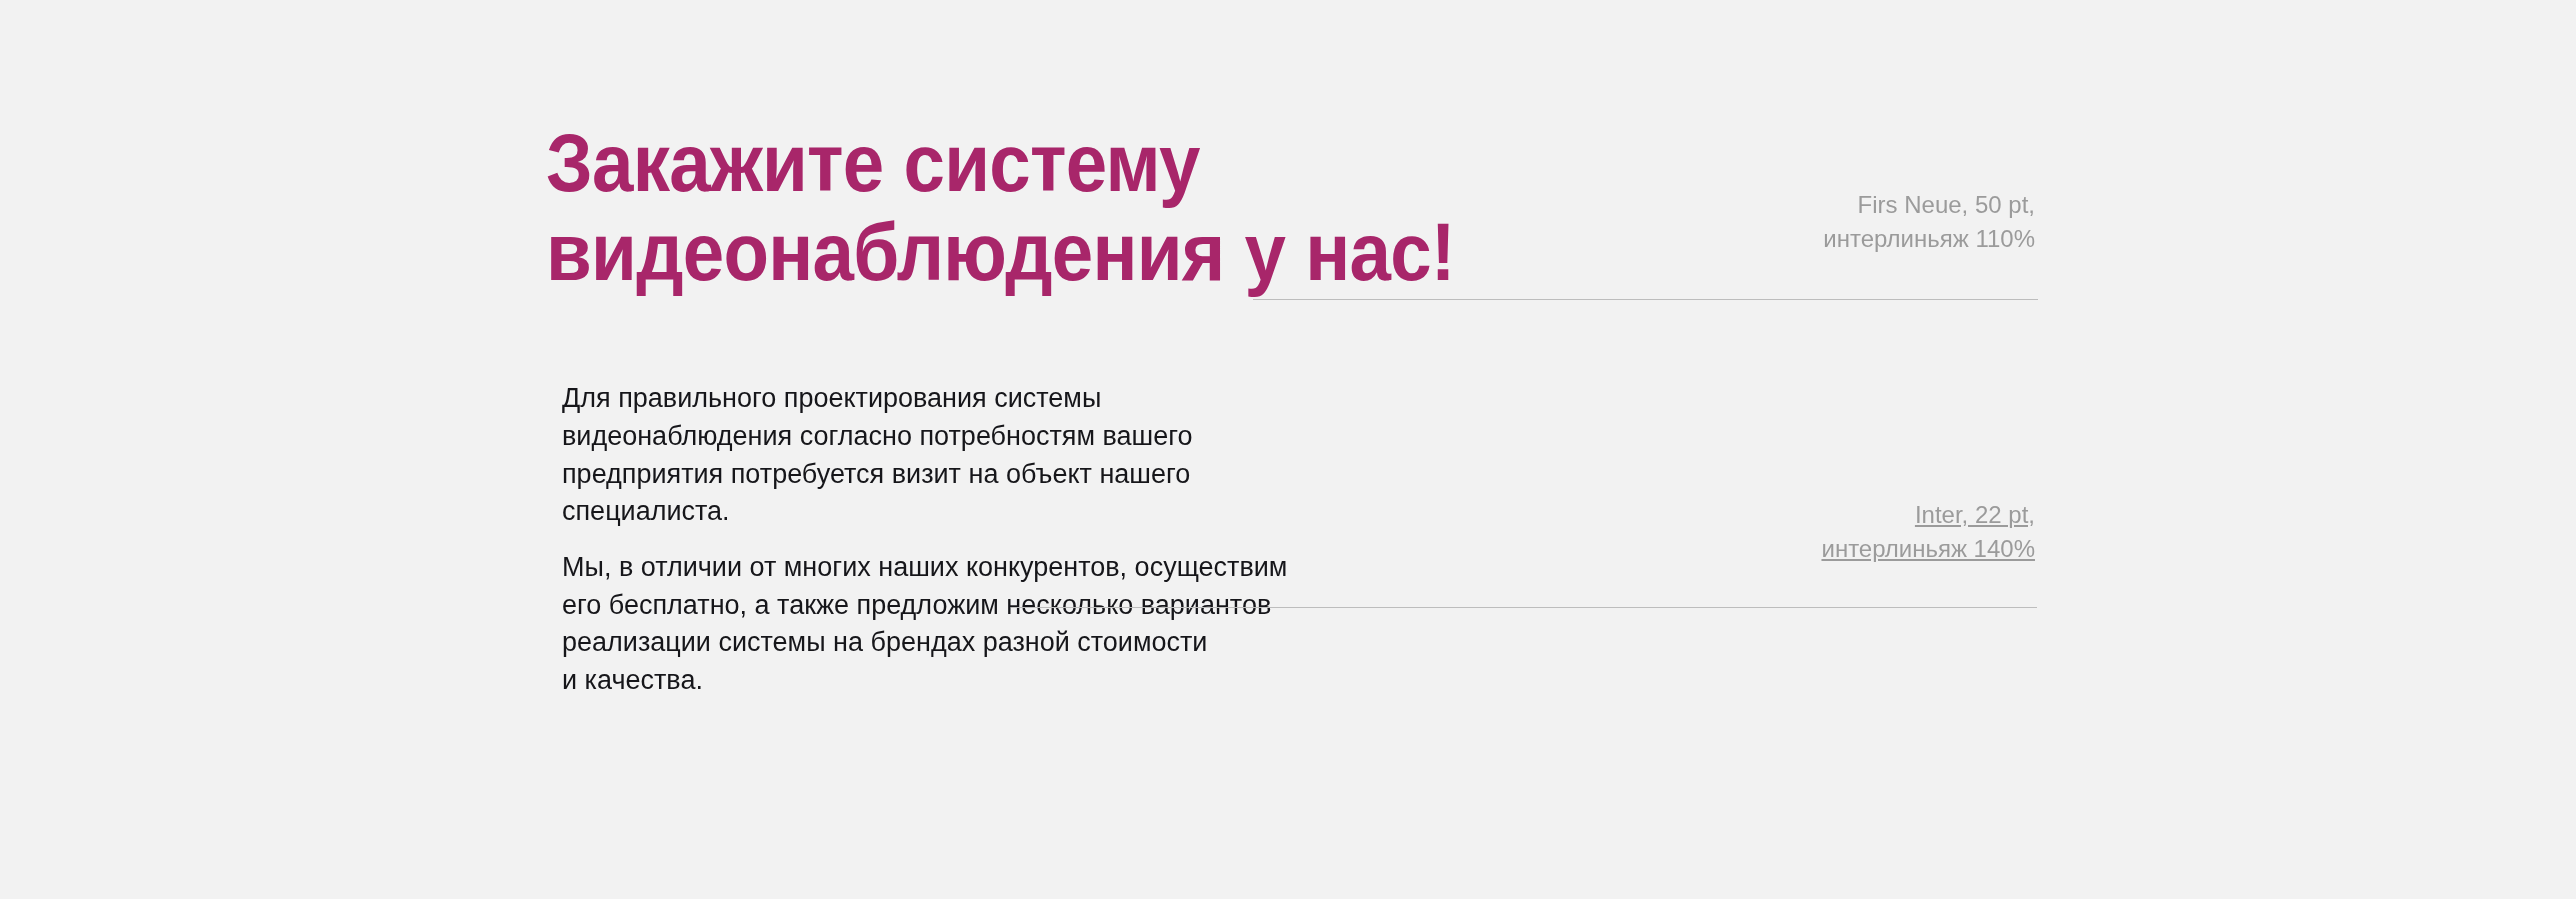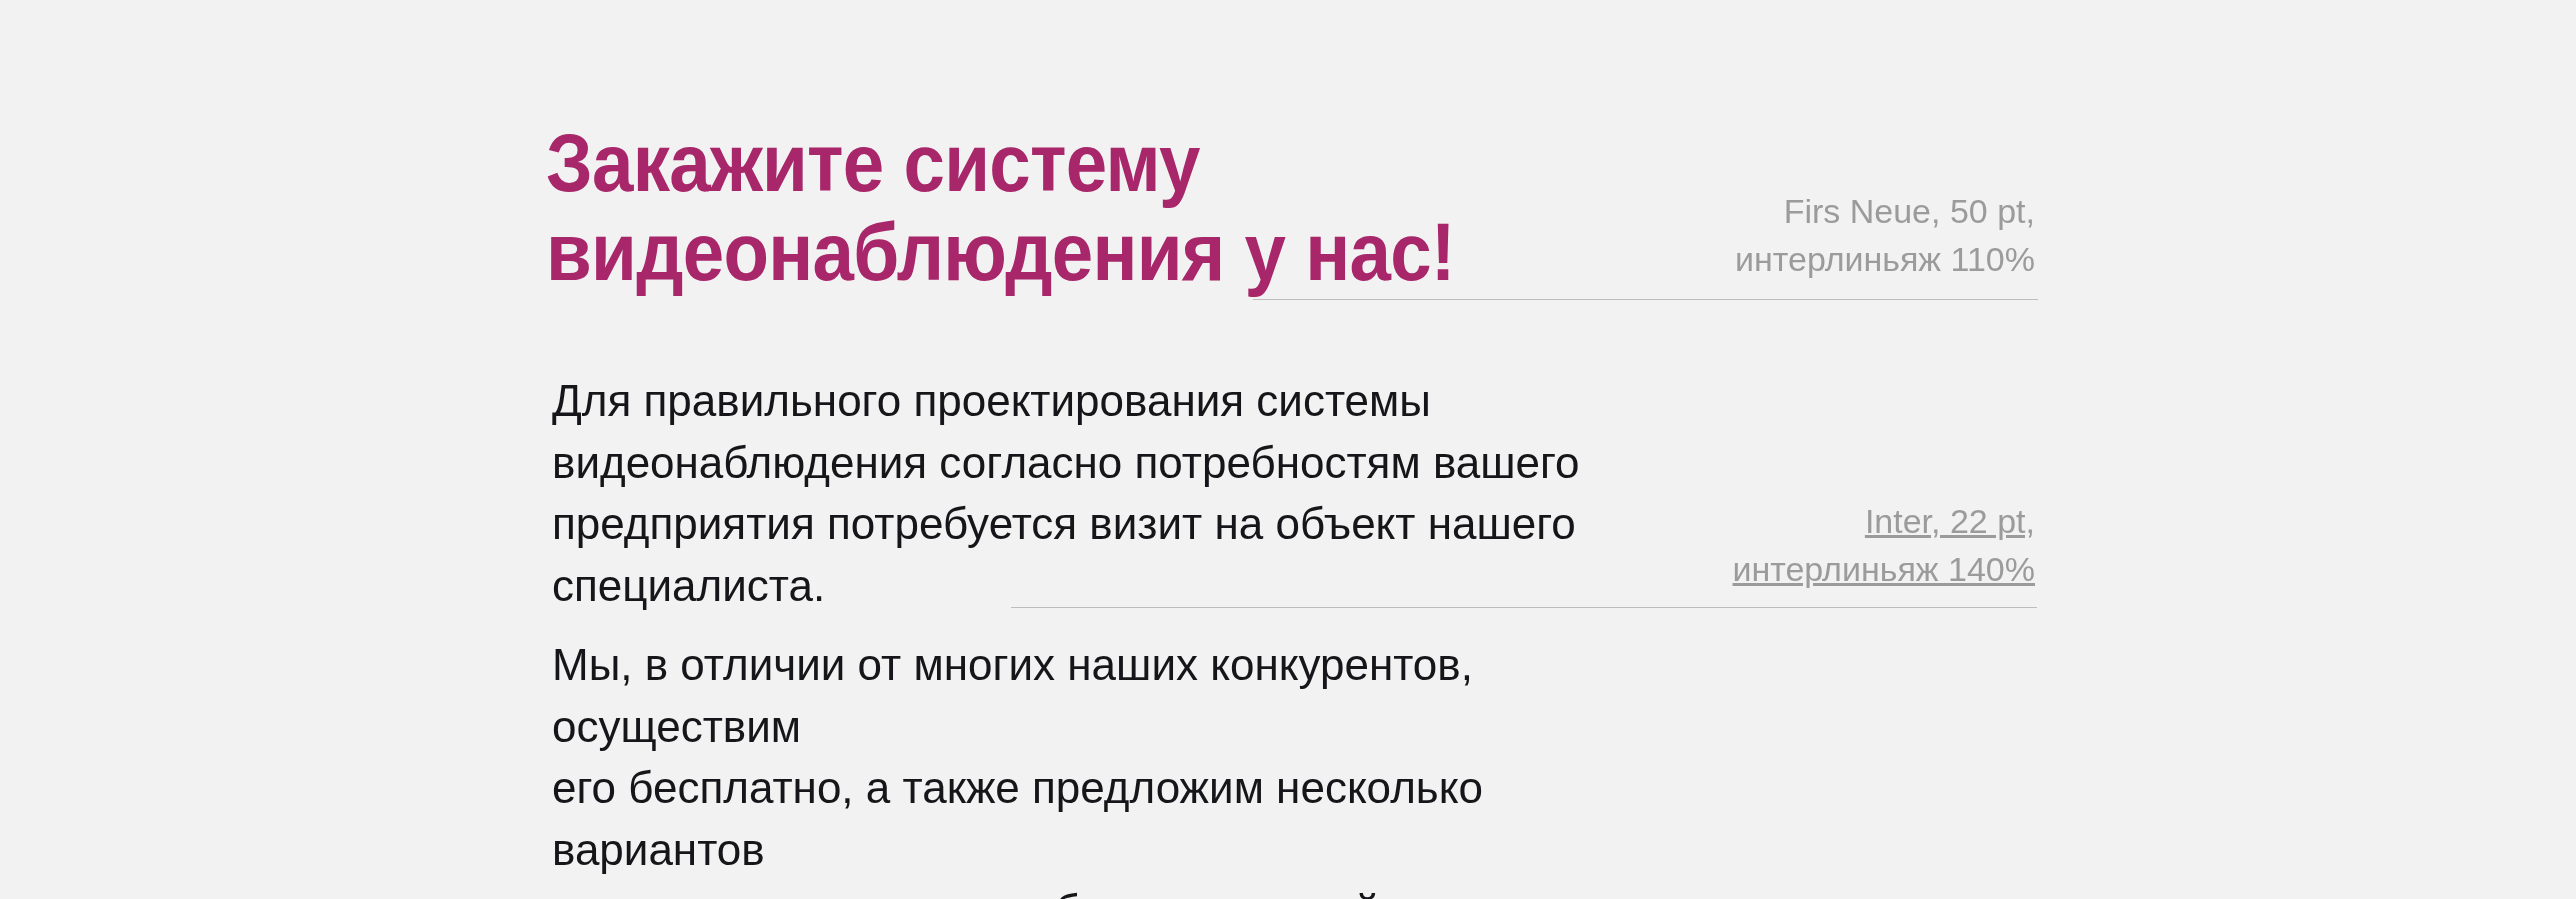--- a/index.html
+++ b/index.html
@@ -43,40 +43,40 @@
   }
 
   
   .body-block {
     position: absolute;
     left: 546px;
     top: 364px;
     width: 1063px;
   }
   .body-par {
-    margin: 6px;
+    margin: 16px;
     color: #16161a;
     font-family: "Liberation Sans", sans-serif;
     font-weight: 400;
-    font-size: 44px;
+    font-size: 27px;
     line-height: 140%;
     white-space: pre-line;
   }
   .body-par + .body-par {
     margin-top: 17.7px;
   }
 
   
   .annotation {
     position: absolute;
     text-align: right;
     color: #9b9b9b;
     font-family: "Liberation Sans", sans-serif;
     font-weight: 400;
-    font-size: 34px;
+    font-size: 24px;
     line-height: 140%;
     white-space: pre-line;
   }
   .annotation-heading {
     right: 541px;
     top: 188px;
     width: 419px;
   }
   .annotation-body {
     right: 541px;

